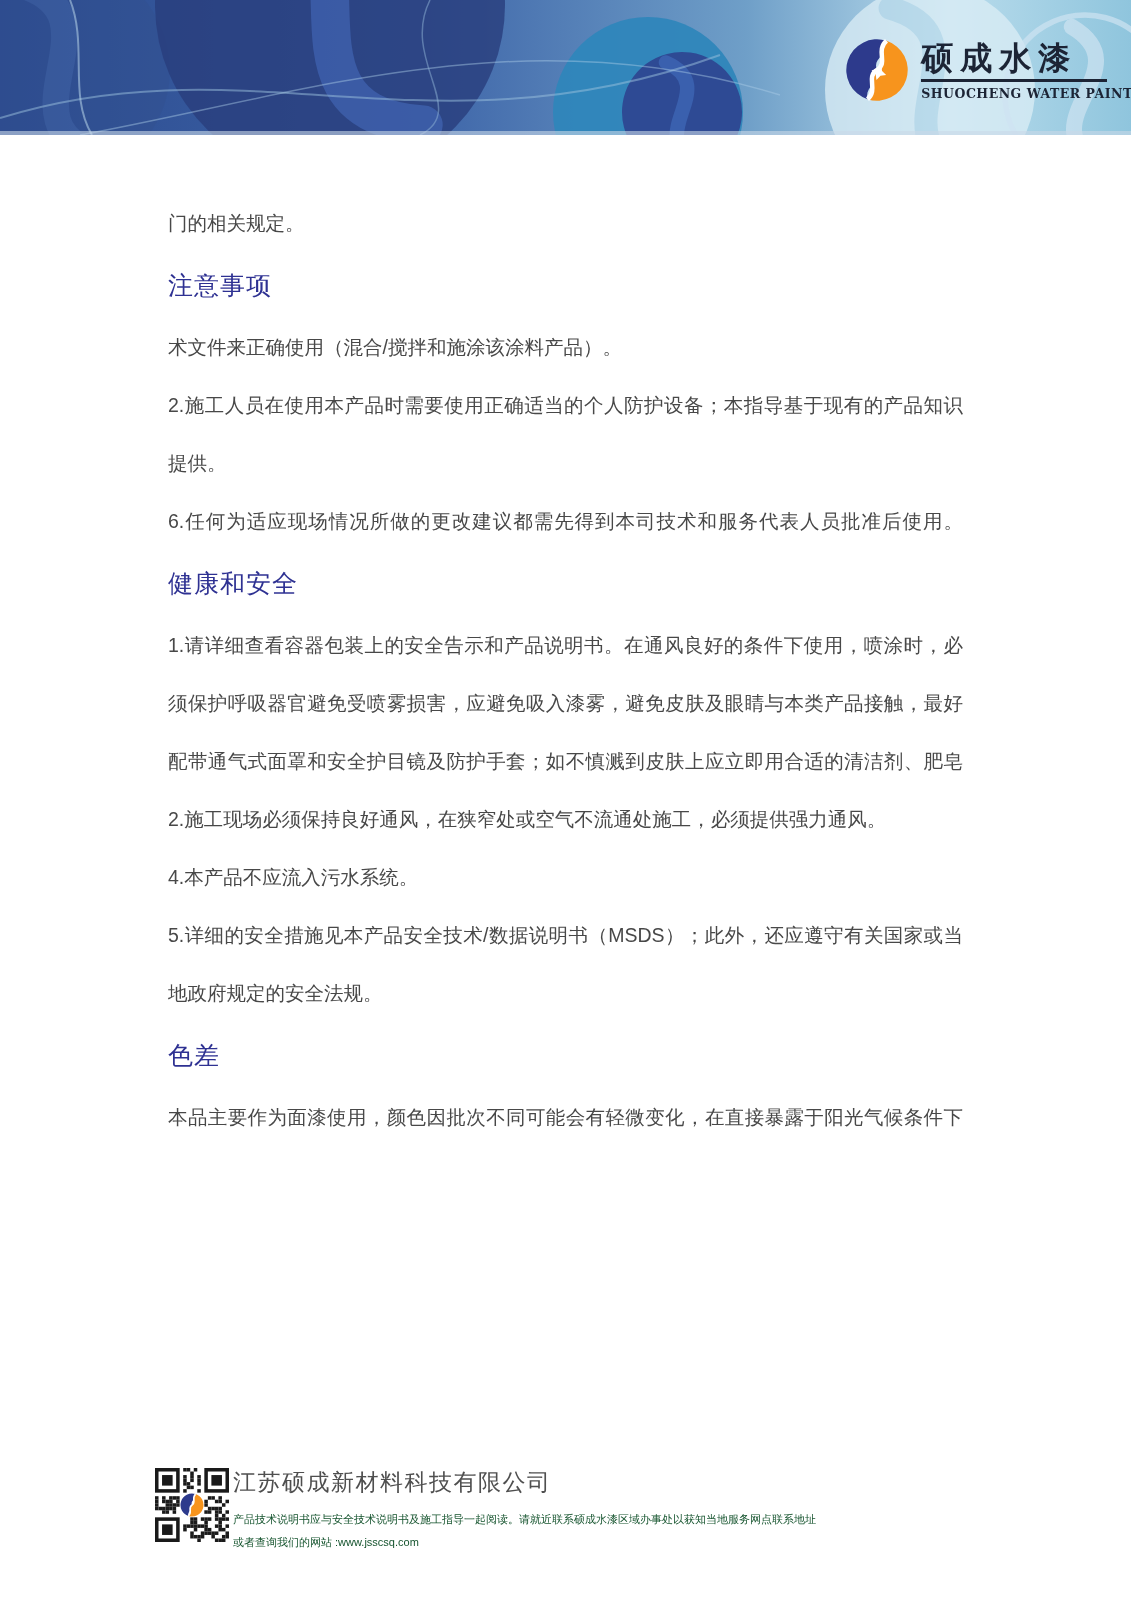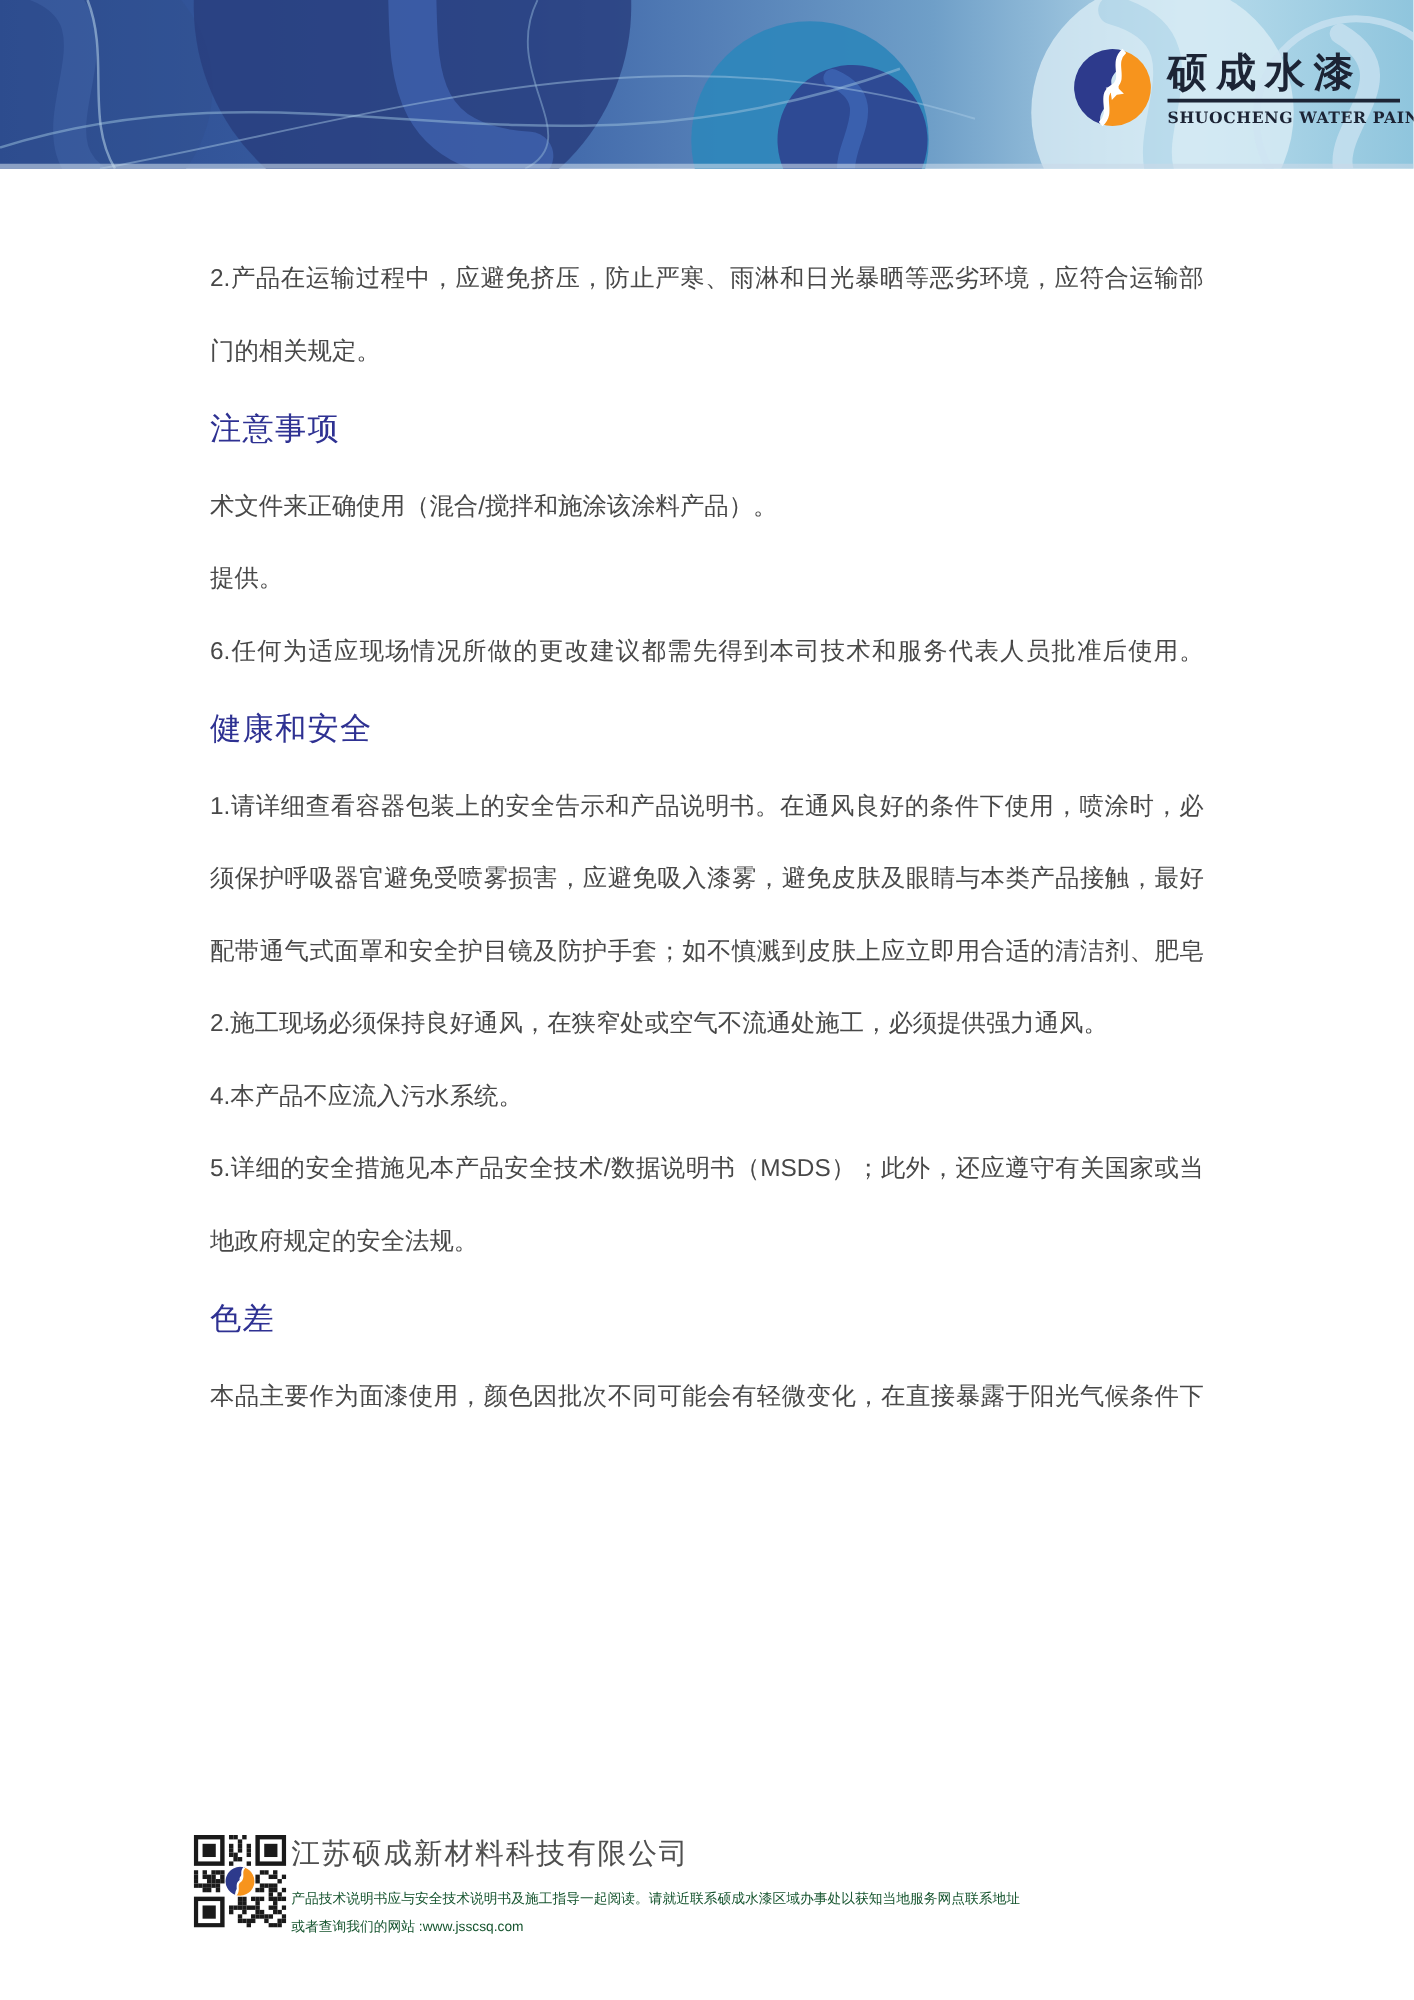--- a/index.html
+++ b/index.html
@@ -10,21 +10,21 @@
     overflow:hidden;
     font-family:"Liberation Sans","DejaVu Sans",sans-serif;
   }
 
   
   .banner{position:absolute;top:0;left:0;width:1131px;height:135px;}
   .banner svg{display:block;}
 
   .brand{
     position:absolute;top:30px;left:858px;width:262px;height:80px;
-    display:flex;align-items:center;gap:12px;
+    display:flex;align-items:center;gap:12px;justify-content:center;
   }
   .brand-mark{width:64px;height:64px;flex:0 0 auto;}
   .brand-text{display:flex;flex-direction:column;align-items:flex-start;}
   .brand-title{
     font-family:"DejaVu Serif","Liberation Serif",serif;
     font-weight:bold;font-size:32px;line-height:36px;
     color:#1c2435;letter-spacing:7px;white-space:nowrap;
   }
   .brand-rule{width:186px;height:3px;background:#1c2435;margin:3px 0 4px 0;}
   .brand-subtitle{
@@ -136,24 +136,24 @@
       </svg>
       <div class="brand-text">
         <div class="brand-title">硕成水漆</div>
         <div class="brand-rule"></div>
         <div class="brand-subtitle">SHUOCHENG WATER PAINT</div>
       </div>
     </div>
   </div>
 
   <div class="doc" id="doc-blocks">
-      <div class="body-line justify">2.产品在运输过程中，应避免挤压，防止严寒、雨淋和日光暴晒等恶劣环境，应符合运输部</div>
       <div class="body-line">门的相关规定。</div>
       <div class="section-heading">注意事项</div>
       <div class="body-line">术文件来正确使用（混合/搅拌和施涂该涂料产品）。</div>
+      <div class="body-line justify">2.施工人员在使用本产品时需要使用正确适当的个人防护设备；本指导基于现有的产品知识</div>
       <div class="body-line">提供。</div>
       <div class="body-line justify">6.任何为适应现场情况所做的更改建议都需先得到本司技术和服务代表人员批准后使用。</div>
       <div class="section-heading">健康和安全</div>
       <div class="body-line justify">1.请详细查看容器包装上的安全告示和产品说明书。在通风良好的条件下使用，喷涂时，必</div>
       <div class="body-line justify">须保护呼吸器官避免受喷雾损害，应避免吸入漆雾，避免皮肤及眼睛与本类产品接触，最好</div>
       <div class="body-line justify">配带通气式面罩和安全护目镜及防护手套；如不慎溅到皮肤上应立即用合适的清洁剂、肥皂</div>
       <div class="body-line">2.施工现场必须保持良好通风，在狭窄处或空气不流通处施工，必须提供强力通风。</div>
       <div class="body-line">4.本产品不应流入污水系统。</div>
       <div class="body-line justify">5.详细的安全措施见本产品安全技术/数据说明书（MSDS）；此外，还应遵守有关国家或当</div>
       <div class="body-line">地政府规定的安全法规。</div>

